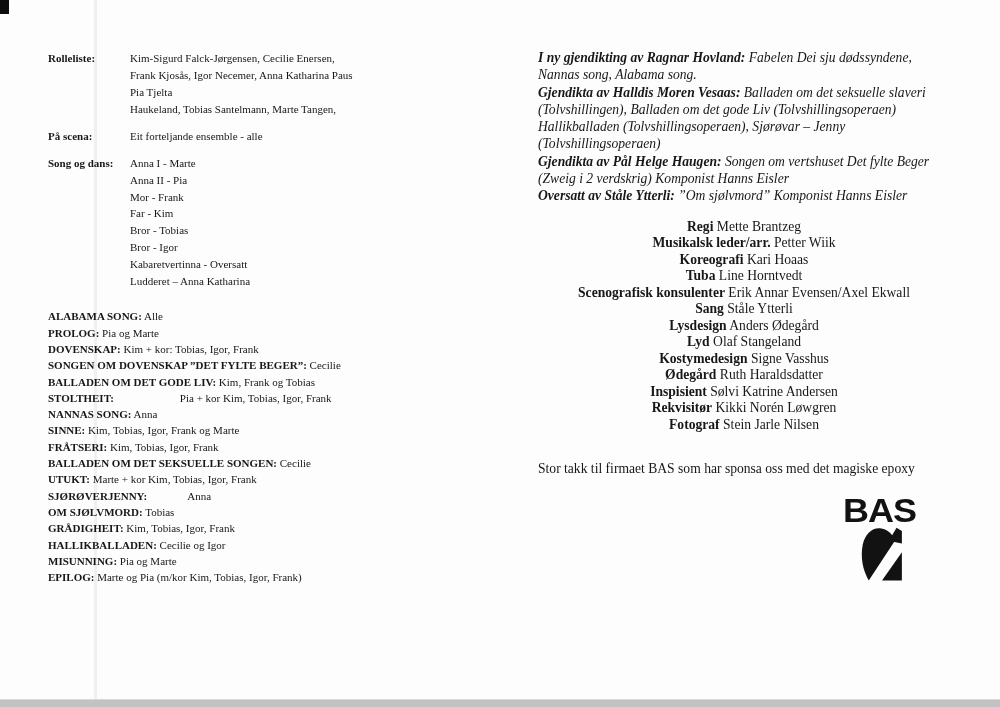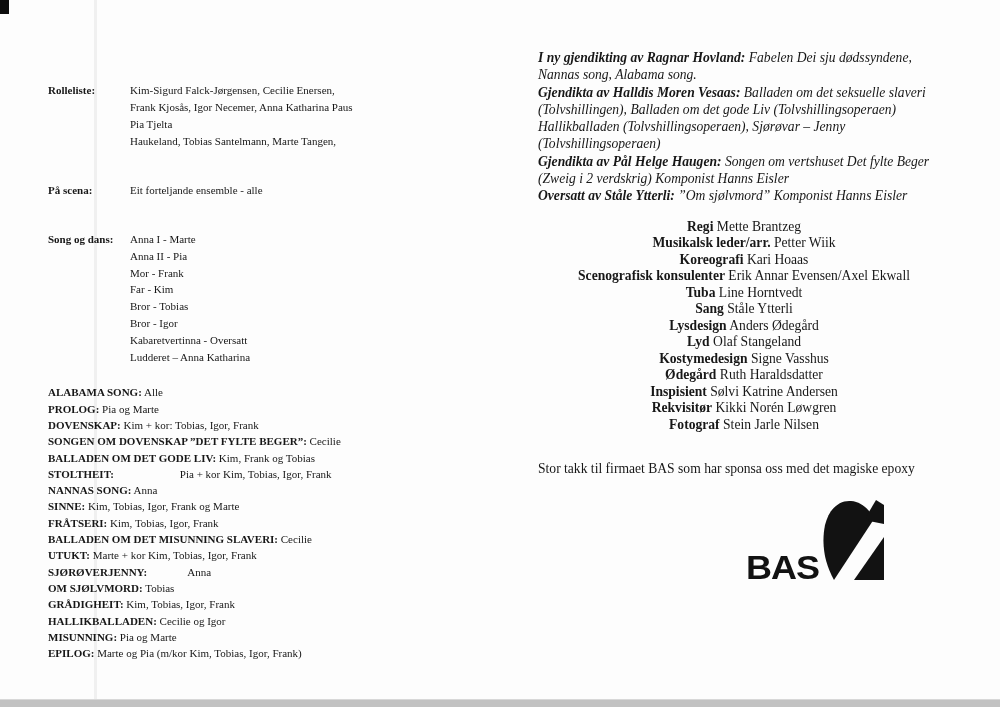--- a/index.html
+++ b/index.html
@@ -37,21 +37,21 @@
   .left-col {
     position: absolute; left: 48px; top: 50px;
     width: 472px; font-size: 11px;
   }
   .labeled-row { position: relative; }
   .labeled-row .lbl {
     position: absolute; left: 0; top: 0;
     font-weight: bold; white-space: nowrap;
     line-height: 17px;
   }
-  .labeled-row .val { margin-left: 82px; margin-top: 32px; }
+  .labeled-row .val { margin-left: 82px; }
   .tline { line-height: 17px; white-space: nowrap; }
   .dline { line-height: 16.8px; white-space: nowrap; }
   .row-gap-a { margin-top: 10px; }
   .row-gap-b { margin-top: 10px; }
 
   .songs { margin-top: 19px; }
   .song-line { line-height: 16.3px; white-space: nowrap; }
   .song-line b { font-weight: bold; }
   .cast-gap-lg { display: inline-block; width: 66px; }
   .cast-gap-md { display: inline-block; width: 40px; }
@@ -65,21 +65,21 @@
   .para b { font-weight: bold; }
   .credits { margin-top: 14px; }
   .credit { line-height: 16.5px; white-space: nowrap; text-align: center; }
   .credit b { font-weight: bold; }
   .thanks { margin: 27px 0 0 0; line-height: 17px; white-space: nowrap; }
 
   
   .logo-row {
     margin-top: 19px; margin-left: 208px;
     display: flex; align-items: flex-end;
-    width: 170px; height: 86px;
+    width: 170px; height: 86px; flex-direction: column;
   }
   .logo-text {
     font-family: "Liberation Sans", sans-serif;
     font-weight: bold;
     font-size: 36px;
     letter-spacing: -1px;
     line-height: 0.78;
     transform: scaleY(0.92);
     transform-origin: bottom left;
     color: #121212;
@@ -131,21 +131,21 @@
     <div class="songs">
       <div class="song-line"><b>ALABAMA SONG:</b> <span>Alle</span></div>
       <div class="song-line"><b>PROLOG:</b> <span>Pia og Marte</span></div>
       <div class="song-line"><b>DOVENSKAP:</b> <span>Kim + kor: Tobias, Igor, Frank</span></div>
       <div class="song-line"><b>SONGEN OM DOVENSKAP ”DET FYLTE BEGER”:</b> <span>Cecilie</span></div>
       <div class="song-line"><b>BALLADEN OM DET GODE LIV:</b> <span>Kim, Frank og Tobias</span></div>
       <div class="song-line"><b>STOLTHEIT:</b><span class="cast-gap-lg"></span><span>Pia + kor Kim, Tobias, Igor, Frank</span></div>
       <div class="song-line"><b>NANNAS SONG:</b> <span>Anna</span></div>
       <div class="song-line"><b>SINNE:</b> <span>Kim, Tobias, Igor, Frank og Marte</span></div>
       <div class="song-line"><b>FRÅTSERI:</b> <span>Kim, Tobias, Igor, Frank</span></div>
-      <div class="song-line"><b>BALLADEN OM DET MISUNNING SLAVERI:</b> <span>Cecilie</span></div>
+      <div class="song-line"><b>BALLADEN OM DET SEKSUELLE SONGEN:</b> <span>Cecilie</span></div>
       <div class="song-line"><b>UTUKT:</b> <span>Marte + kor Kim, Tobias, Igor, Frank</span></div>
       <div class="song-line"><b>SJØRØVERJENNY:</b><span class="cast-gap-md"></span><span>Anna</span></div>
       <div class="song-line"><b>OM SJØLVMORD:</b> <span>Tobias</span></div>
       <div class="song-line"><b>GRÅDIGHEIT:</b> <span>Kim, Tobias, Igor, Frank</span></div>
       <div class="song-line"><b>HALLIKBALLADEN:</b> <span>Cecilie og Igor</span></div>
       <div class="song-line"><b>MISUNNING:</b> <span>Pia og Marte</span></div>
       <div class="song-line"><b>EPILOG:</b> <span>Marte og Pia (m/kor Kim, Tobias, Igor, Frank)</span></div>
     </div>
   </div>
 
@@ -153,22 +153,22 @@
 
     <p class="para"><b>I ny gjendikting av Ragnar Hovland:</b> <span>Fabelen Dei sju dødssyndene, Nannas song, Alabama song.</span></p>
     <p class="para"><b>Gjendikta av Halldis Moren Vesaas:</b> <span>Balladen om det seksuelle slaveri (Tolvshillingen), Balladen om det gode Liv (Tolvshillingsoperaen) Hallikballaden (Tolvshillingsoperaen), Sjørøvar – Jenny (Tolvshillingsoperaen)</span></p>
     <p class="para"><b>Gjendikta av Pål Helge Haugen:</b> <span>Songen om vertshuset Det fylte Beger (Zweig i 2 verdskrig) Komponist Hanns Eisler</span></p>
     <p class="para"><b>Oversatt av Ståle Ytterli:</b> <span>”Om sjølvmord” Komponist Hanns Eisler</span></p>
 
     <div class="credits">
       <div class="credit"><b>Regi</b> <span>Mette Brantzeg</span></div>
       <div class="credit"><b>Musikalsk leder/arr.</b> <span>Petter Wiik</span></div>
       <div class="credit"><b>Koreografi</b> <span>Kari Hoaas</span></div>
+      <div class="credit"><b>Tuba</b> <span>Line Horntvedt</span></div>
       <div class="credit"><b>Scenografisk konsulenter</b> <span>Erik Annar Evensen/Axel Ekwall</span></div>
-      <div class="credit"><b>Tuba</b> <span>Line Horntvedt</span></div>
       <div class="credit"><b>Sang</b> <span>Ståle Ytterli</span></div>
       <div class="credit"><b>Lysdesign</b> <span>Anders Ødegård</span></div>
       <div class="credit"><b>Lyd</b> <span>Olaf Stangeland</span></div>
       <div class="credit"><b>Kostymedesign</b> <span>Signe Vasshus</span></div>
       <div class="credit"><b>Ødegård</b> <span>Ruth Haraldsdatter</span></div>
       <div class="credit"><b>Inspisient</b> <span>Sølvi Katrine Andersen</span></div>
       <div class="credit"><b>Rekvisitør</b> <span>Kikki Norén Løwgren</span></div>
       <div class="credit"><b>Fotograf</b> <span>Stein Jarle Nilsen</span></div>
     </div>
 

